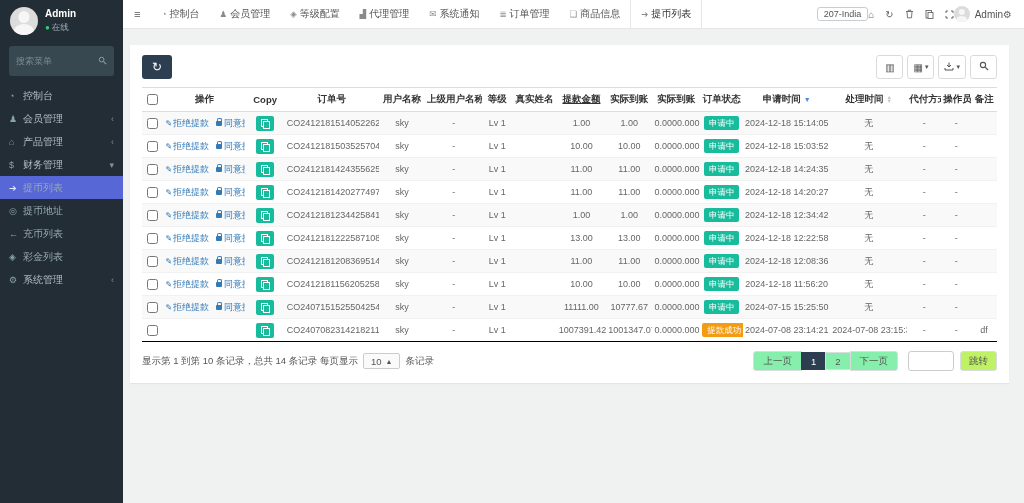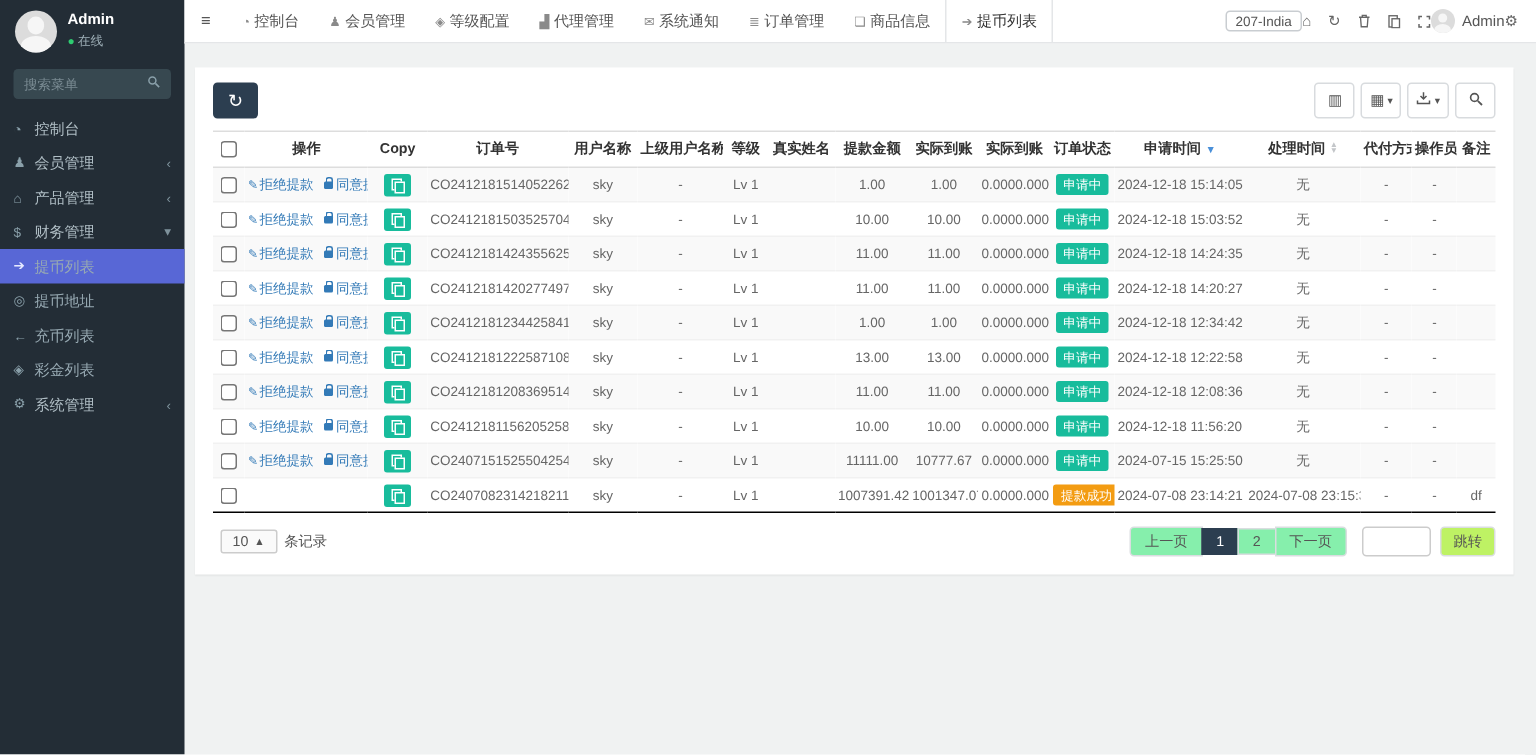--- a/index.html
+++ b/index.html
@@ -13,21 +13,21 @@
         font-weight:bold;font-size:12px;letter-spacing:.3px}
   .userbox{display:flex;align-items:center;padding:7px 10px;gap:7px}
   .avatar{position:relative;background:#dcdcdc;border-radius:50%;overflow:hidden;flex-shrink:0}
   .avatar::before{content:"";position:absolute;top:16%;left:50%;transform:translateX(-50%);width:40%;height:40%;border-radius:50%;background:#f6f6f6}
   .avatar::after{content:"";position:absolute;top:62%;left:50%;transform:translateX(-50%);width:72%;height:50%;border-radius:50% 50% 0 0;background:#f6f6f6}
   .avatar.lg{width:28px;height:28px}
   .avatar.sm{width:16px;height:16px}
   .uname{color:#fff;font-weight:bold;font-size:10px;line-height:12px}
   .ustatus{font-size:8.5px;color:#9fb0b8;margin-top:2px}
   .dot{color:#2ecc71;font-size:8px;margin-right:2px}
-  .sbsearch{margin:4px 9px 8px 9px;height:20px;background:#374850;border-radius:3px;display:flex;align-items:center;padding:0 7px}
+  .sbsearch{margin:4px 9px 8px 9px;height:30px;background:#374850;border-radius:3px;display:flex;align-items:center;padding:0 7px}
   .sbsearch input{flex:1;background:transparent;border:none;outline:none;color:#cfd8dc;font-size:9px;width:70px}
   .sbsearch input::placeholder{color:#7a8b93}
   .menu{flex:1}
   .mitem{height:23px;display:flex;align-items:center;padding:0 9px;font-size:10px;color:#b0bec5;cursor:pointer;white-space:nowrap}
   .mitem .mic{width:14px;font-size:9px;color:#8aa0aa;flex-shrink:0}
   .mitem .chev{margin-left:auto;color:#7e929c;font-size:9px}
   .mitem.active{background:#5867d6;color:#fff}
   .mitem.active .mic{color:#e6e9ff}
   .sub .mitem{color:#97a9b2}
 
@@ -253,21 +253,21 @@
           <thead>
               <tr id="thead-row">
                 <th style="width: 2.5%;"><input type="checkbox" style=""></th>
                 <th style="width: 9.6%;"><span>操作</span></th>
                 <th style="width: 4.6%;"><span>Copy</span></th>
                 <th style="width: 11%;"><span>订单号</span></th>
                 <th style="width: 5.4%;"><span>用户名称</span></th>
                 <th style="width: 6.7%;"><span>上级用户名称</span></th>
                 <th style="width: 3.5%;"><span>等级</span></th>
                 <th style="width: 5.2%;"><span>真实姓名</span></th>
-                <th style="width: 5.8%;"><span>提款金额</span></th>
+                <th style="width: 5.8%; text-decoration: underline;"><span>提款金额</span></th>
                 <th style="width: 5.4%;"><span>实际到账</span></th>
                 <th style="width: 5.6%;"><span>实际到账</span></th>
                 <th style="width: 5%;"><span>订单状态</span></th>
                 <th style="width: 10.2%;"><span>申请时间</span><span class="sort-desc">▼</span></th>
                 <th style="width: 9%;"><span>处理时间</span><span class="sorter">▲<br>▼</span></th>
                 <th style="width: 4%;"><span>代付方式</span></th>
                 <th style="width: 3.5%;"><span>操作员</span></th>
                 <th style="width: 3%;"><span>备注</span></th>
               </tr>
             </thead>
@@ -479,20 +479,21 @@
                 <td>2024-07-08 23:14:21</td>
                 <td>2024-07-08 23:15:30</td>
                 <td>-</td>
                 <td>-</td>
                 <td>df</td>
               </tr>
             </tbody>
         </table>
 
         <div class="pgrow">
+          <span>显示第 1 到第 10 条记录，总共 14 条记录 每页显示</span>
           <span class="psbox">
             <span>10</span>
             <span class="caret">▲</span>
           </span>
           <span>条记录</span>
 
           <div class="pager">
             <button class="pbtn">上一页</button>
             <button class="pbtn active">1</button>
             <button class="pbtn">2</button>

